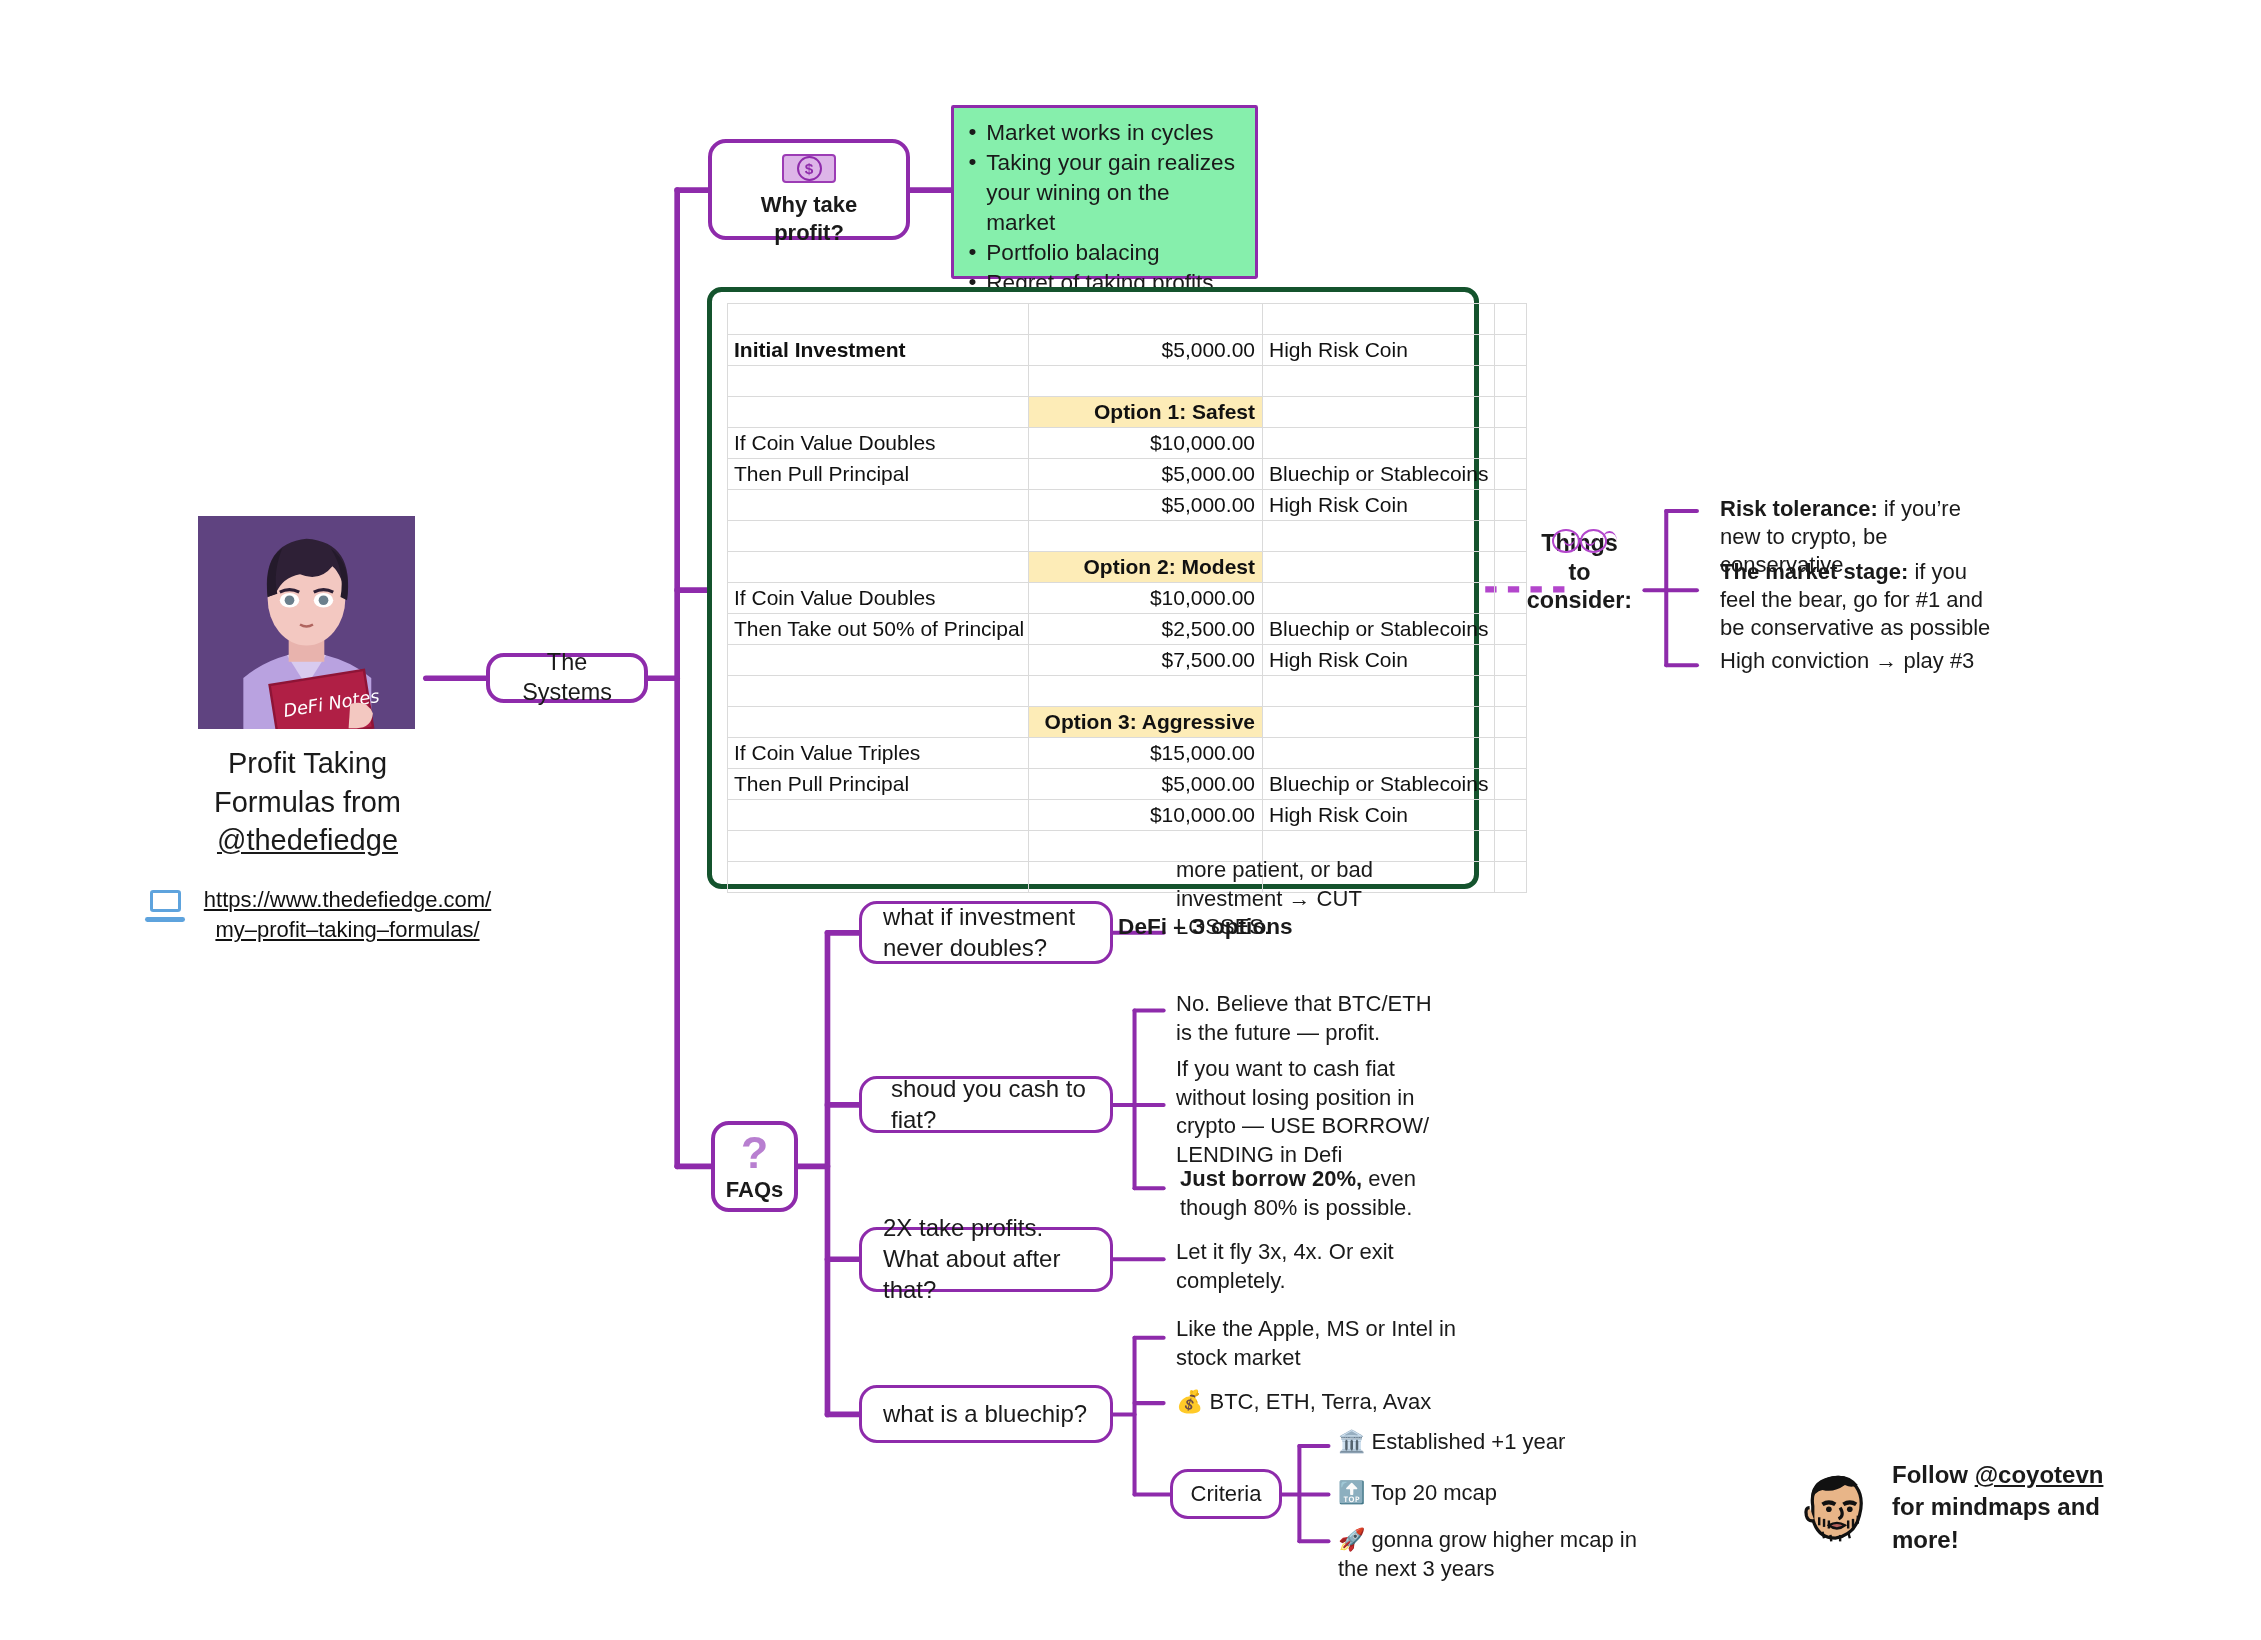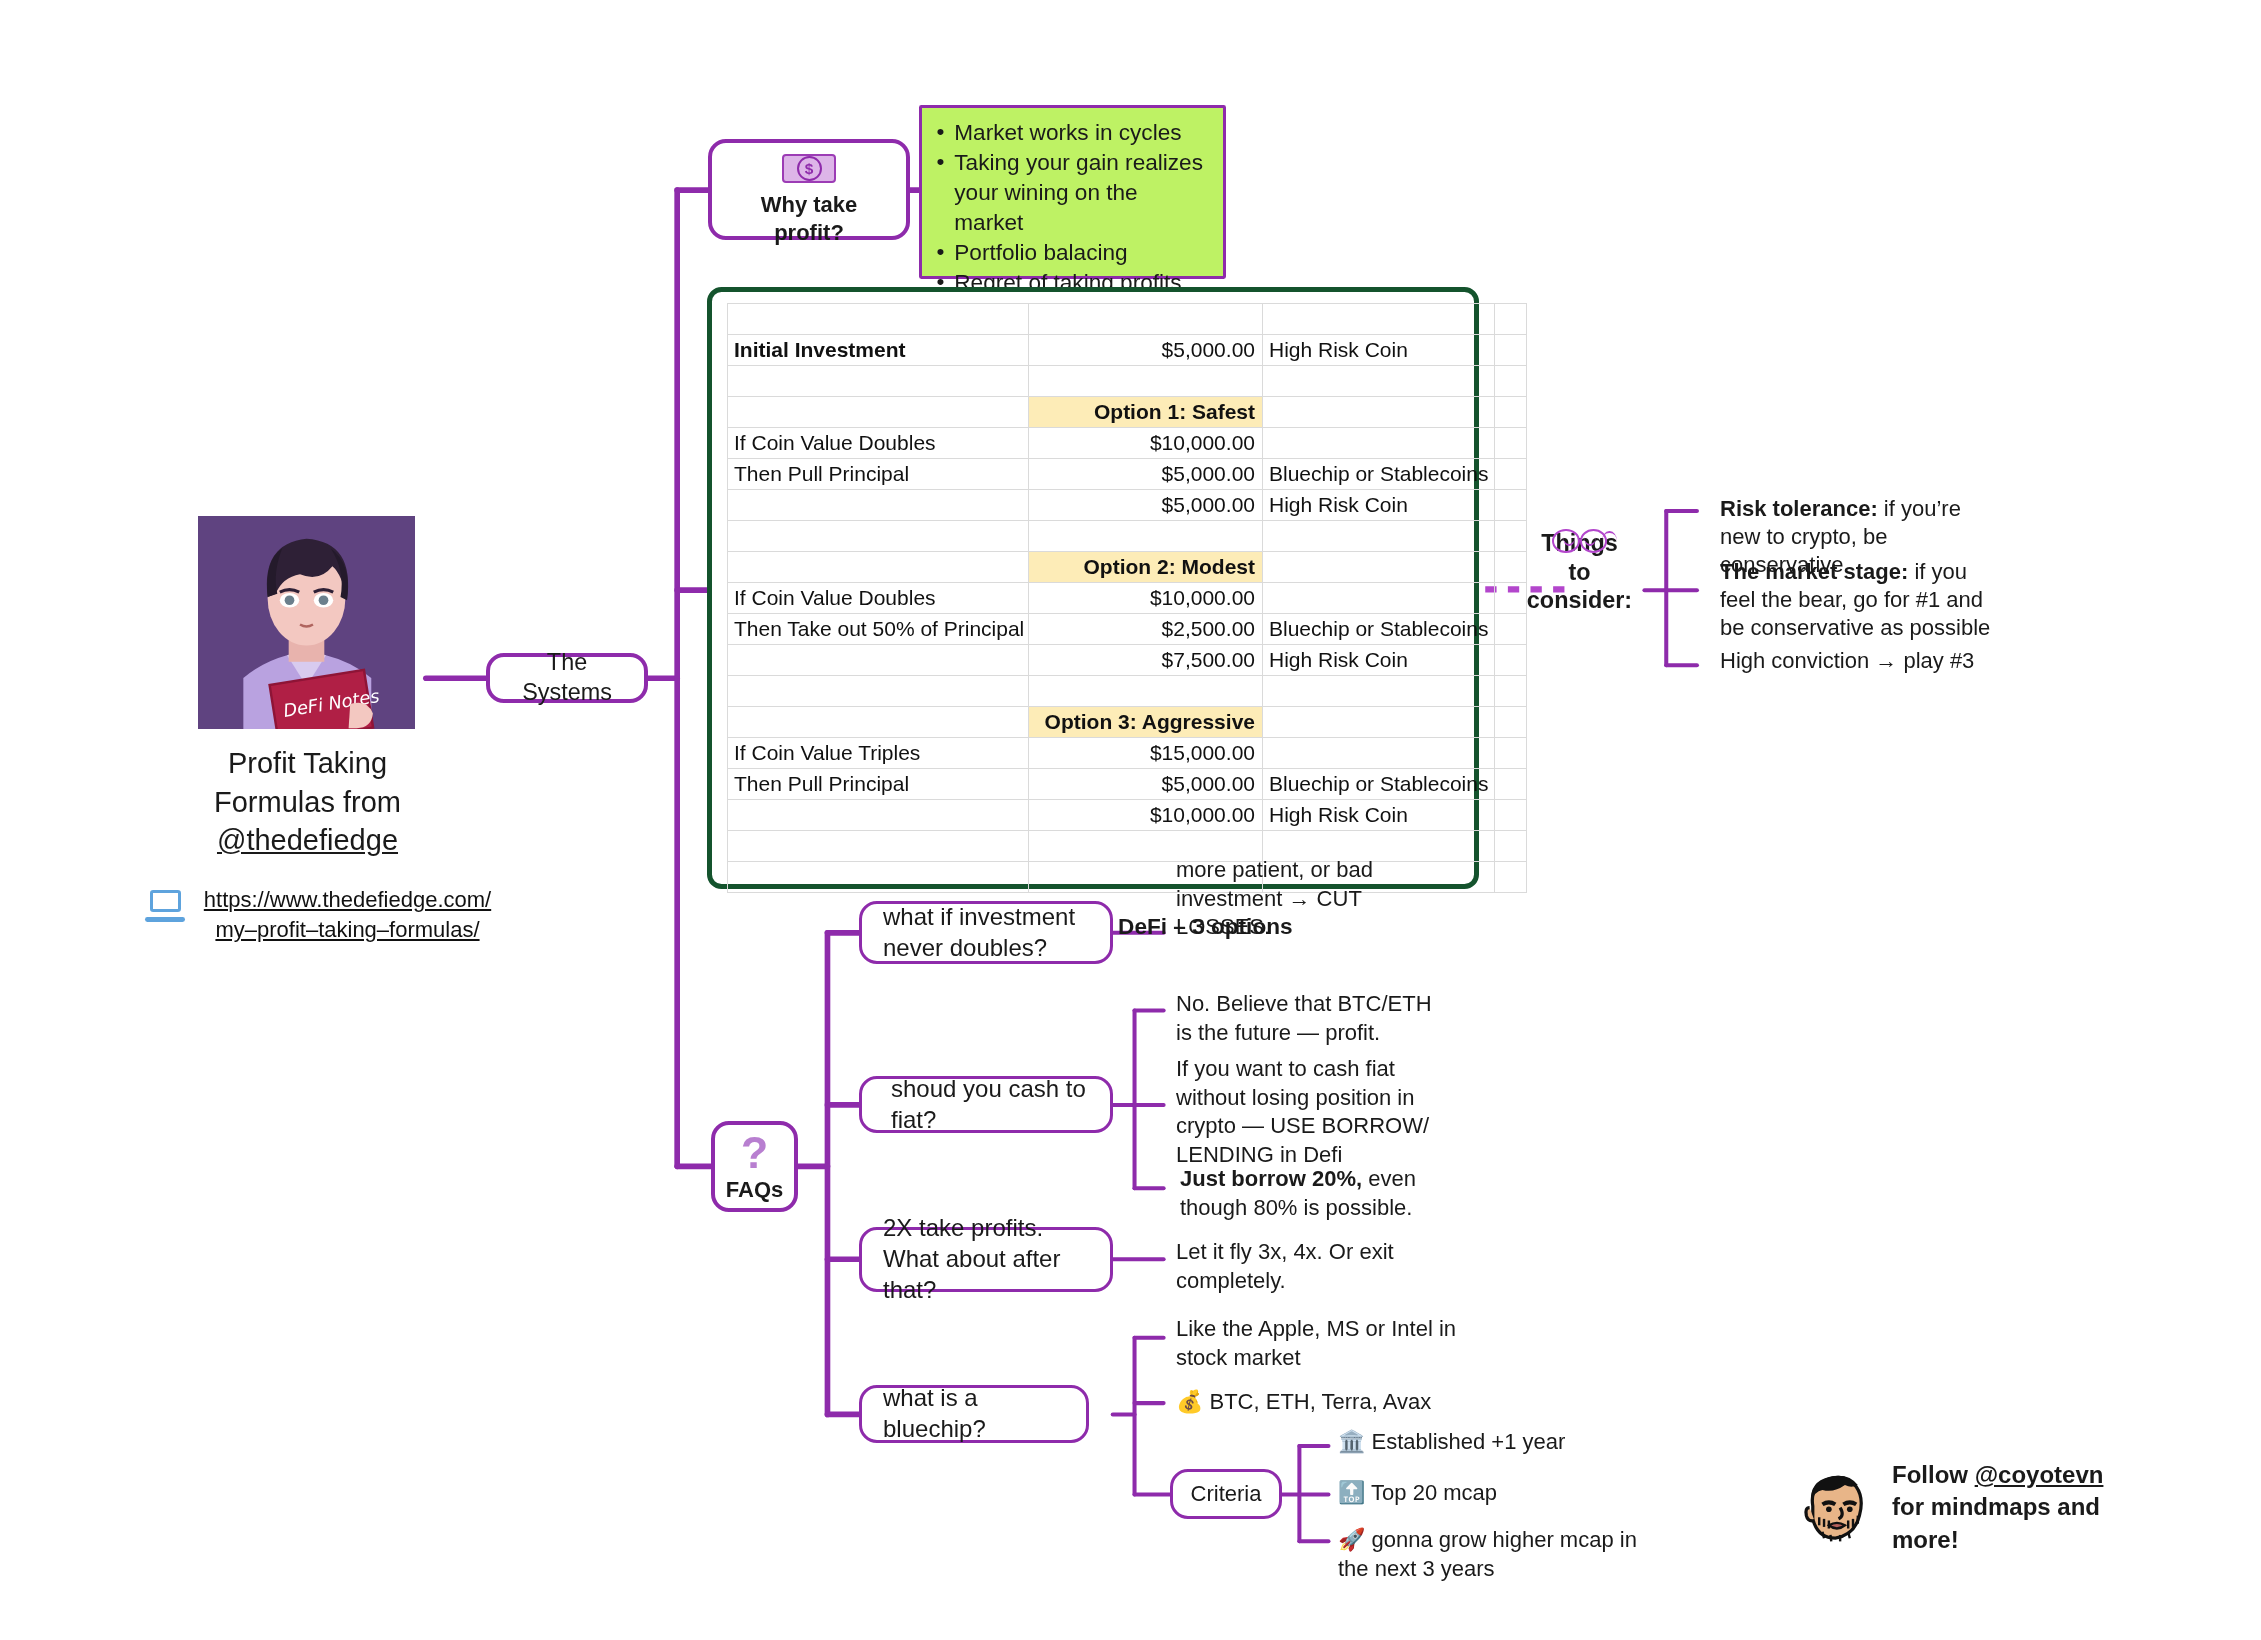--- a/index.html
+++ b/index.html
@@ -76,24 +76,24 @@
     border-radius: 50%;
     display: flex; align-items: center; justify-content: center;
     font-size: 15.4px; font-weight: bold; color: #8e2bab;
     line-height: 1;
   }
   #why-take-profit .node-text { font-size: 22px; }
 
   
   #bullets-box {
     position: absolute;
-    left: 919px; top: 105px;
+    left: 951px; top: 105px;
     width: 307px; height: 174px;
     box-sizing: border-box;
-    background: #bef264;
+    background: #86efac;
     border: 3.2px solid #8e2bab;
     border-radius: 2.4px;
     padding: 9.7px 13px 0 11.3px;
   }
   #bullets-box li {
     font-size: 22.6px;
     line-height: 1.33;
     list-style: none;
     position: relative;
     padding-left: 21px;
@@ -279,21 +279,21 @@
     font-weight: bold;
     margin-bottom: 1.6px;
   }
   #faq-hub .node-text { font-size: 22px; padding: 0; }
 
   
   .qnode { border-width: 3.2px; }
   #q-0 { left: 859px; top: 901px; width: 254px; height: 63px; }
   #q-1 { left: 859px; top: 1076px; width: 254px; height: 57px; padding-left: 8px; }
   #q-2 { left: 859px; top: 1227px; width: 254px; height: 65px; }
-  #q-3 { left: 859px; top: 1385px; width: 230px; height: 58px; }
+  #q-3 { left: 859px; top: 1385px; width: 254px; height: 58px; }
   #criteria { left: 1170px; top: 1469px; width: 112px; height: 50px; border-width: 3.2px; }
   #criteria .node-text { font-size: 22px; text-align: center; padding: 0; }
 
   
   .ans {
     position: absolute;
     font-size: 22px;
     line-height: 1.3;
   }
   .ans b { font-weight: bold; }

